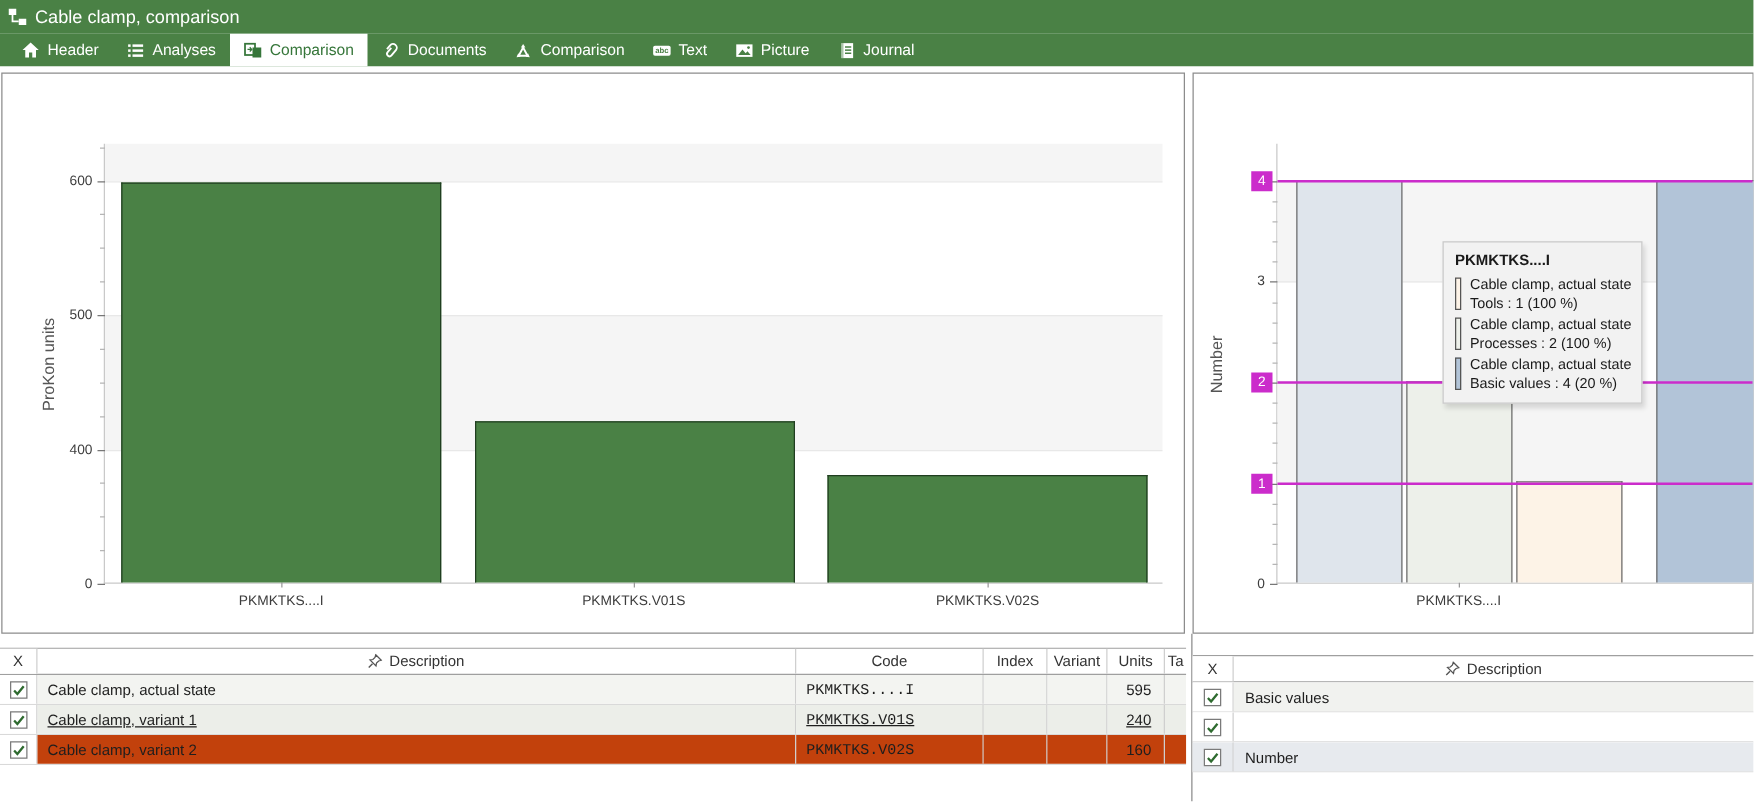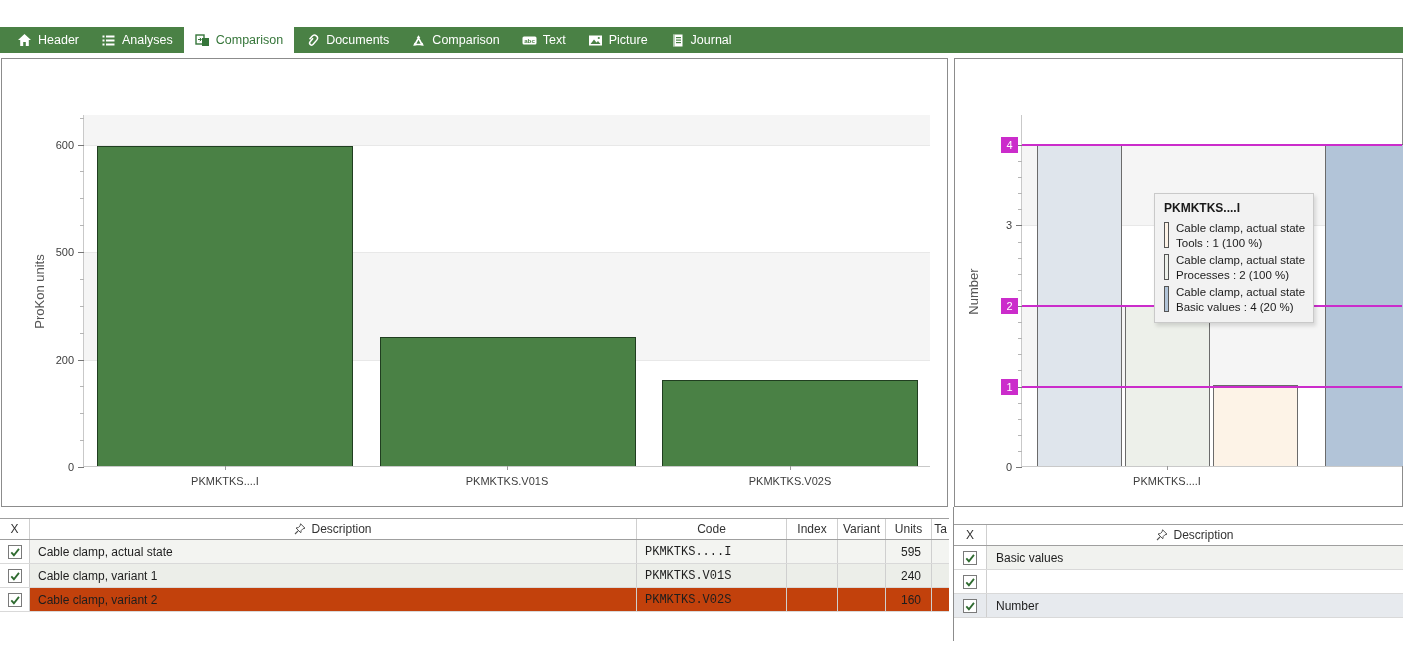--- a/index.html
+++ b/index.html
@@ -66,33 +66,41 @@
   .c-x{width:30px;justify-content:center;background:#fff;flex:none;}
   #right-table .c-x{width:33px;}
   .c-desc{width:607px;padding-left:8px;flex:none;}
   #right-table .c-desc{flex:1;border-right:none;}
   .c-code{width:150px;padding-left:8px;font-family:"Liberation Mono","DejaVu Sans Mono",monospace;font-size:12px;flex:none;}
   .c-index{width:51px;flex:none;}
   .c-variant{width:48px;flex:none;}
   .c-units{width:46px;justify-content:flex-end;padding-right:10px;flex:none;}
   .c-ta{flex:1;padding-left:3px;border-right:none;}
   .thead .cell{justify-content:center;padding:0;gap:5px;}
-  .r1 .cell{background:#f3f4f1;} .r2 .cell{background:#eceee9;} .r3 .cell{background:#c2410c;}
+  .r1 .cell{background:#f3f4f1;} .r2 .cell{background:#eceee9;text-decoration:underline;} .r3 .cell{background:#c2410c;}
   .r1 .c-x,.r2 .c-x,.r3 .c-x{background:#fff;}
   .q1 .cell{background:#f1f2ef;} .q2 .cell{background:#f6f7f4;} .q3 .cell{background:#e7eaee;}
   .q1 .c-x,.q2 .c-x{background:#fff;}
   .cbox{width:14px;height:14px;background:#fff;border:1px solid #7a7a7a;display:flex;
         align-items:center;justify-content:center;}
   .vline{position:absolute;left:953px;top:507px;width:1px;height:134px;background:#8c8c8c;}
 </style>
 </head>
 <body>
 
 <div id="app">
 
+  <div class="titlebar">
+    <svg class="t-icon" viewBox="0 0 16 16">
+      <rect x="1" y="1" width="6" height="5" fill="#fff"></rect>
+      <path d="M4 6 V11 H9" stroke="#fff" stroke-width="1.4" fill="none"></path>
+      <rect x="9" y="9" width="6" height="5" fill="#fff"></rect>
+    </svg>
+    <span class="t-text">Cable clamp, comparison</span>
+  </div>
 
   <div class="tabbar">
     <div class="tab">
       <svg class="ic" viewBox="0 0 15 15">
         <path d="M7.5 1 L14 7 H11.8 V13 H8.8 V9 H6.2 V13 H3.2 V7 H1 Z" fill="currentColor"></path>
         </svg>
       <span>Header</span>
     </div>
     <div class="tab">
       <svg class="ic" viewBox="0 0 15 15">
@@ -163,21 +171,21 @@
       <div class="band" style="top:137px;height:108px;"></div>
       <div class="grid" style="top:30px;"></div>
       <div class="grid" style="top:137px;"></div>
       <div class="grid" style="top:245px;"></div>
 
       <div class="ytick" style="top:352px;"></div>
       <div class="ytick" style="top:245px;"></div>
       <div class="ytick" style="top:137px;"></div>
       <div class="ytick" style="top:30px;"></div>
       <span class="ylab" style="top:352px;">0</span>
-      <span class="ylab" style="top:245px;">200</span>
+      <span class="ylab" style="top:245px;">400</span>
       <span class="ylab" style="top:137px;">500</span>
       <span class="ylab" style="top:30px;">600</span>
 
       <div class="xtick" style="left:141px;"></div>
       <div class="xtick" style="left:423px;"></div>
       <div class="xtick" style="left:706px;"></div>
       <span class="xlab" style="left:141px;">PKMKTKS....I</span>
       <span class="xlab" style="left:423px;">PKMKTKS.V01S</span>
       <span class="xlab" style="left:706px;">PKMKTKS.V02S</span>
     <div class="gbar" style="left: 13.1667px; width: 256px; height: 320px; background: rgb(74, 129, 69);"></div>

